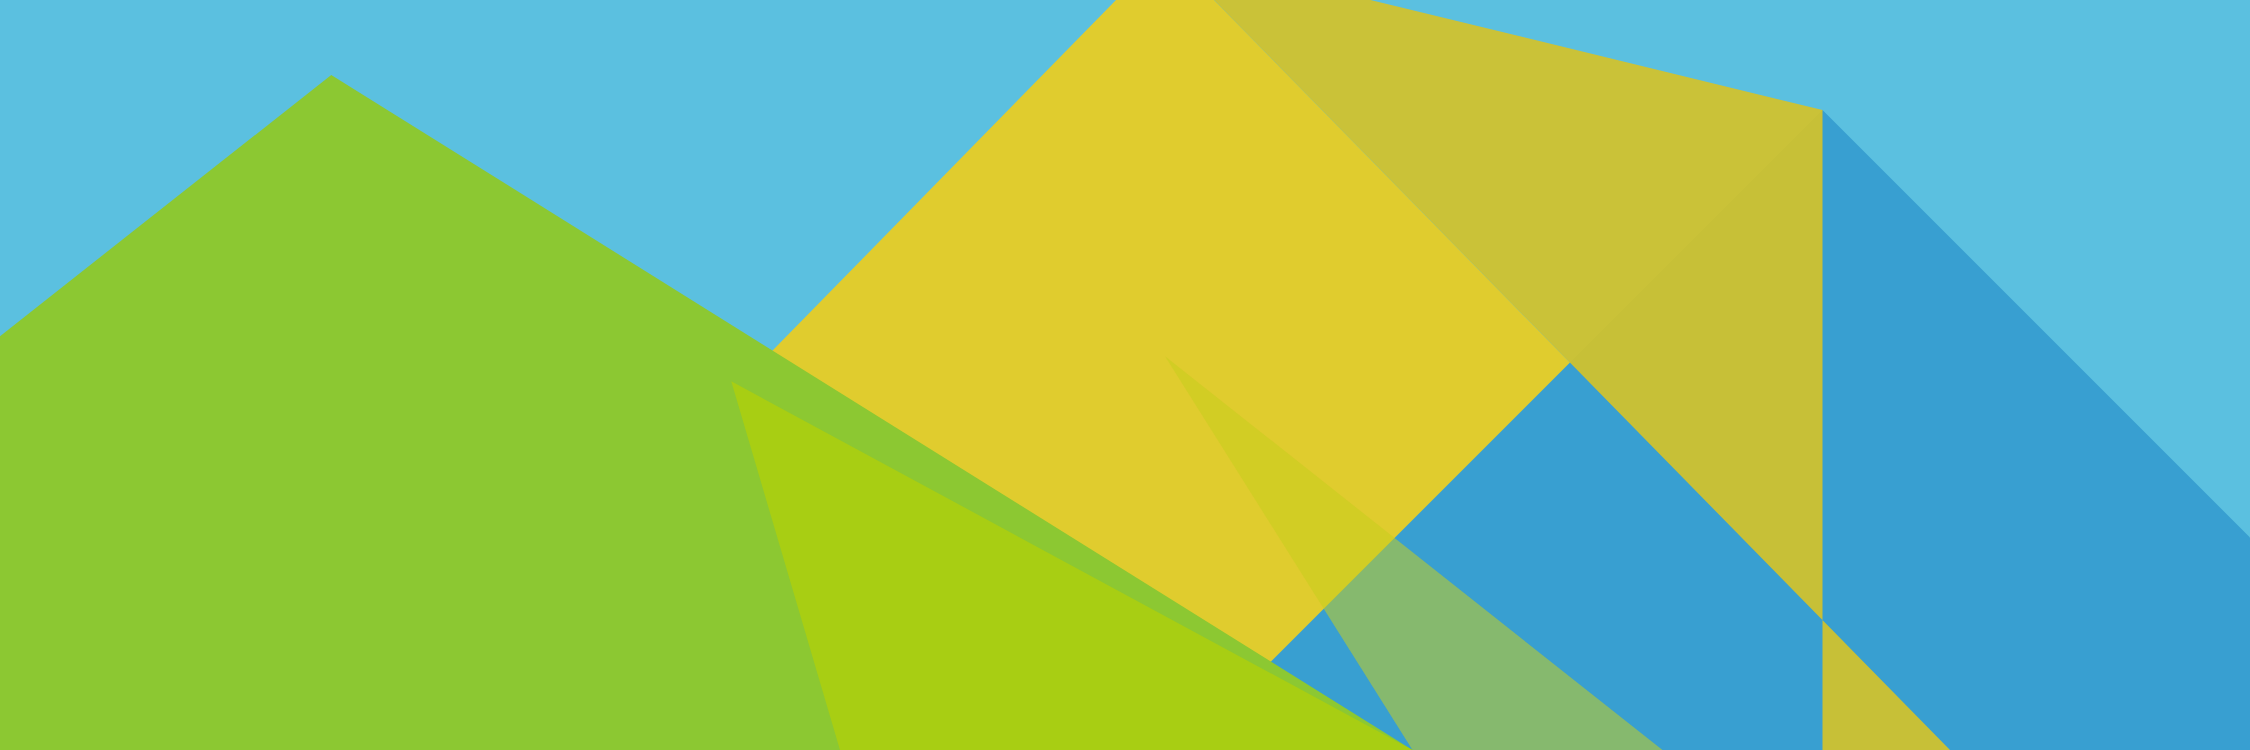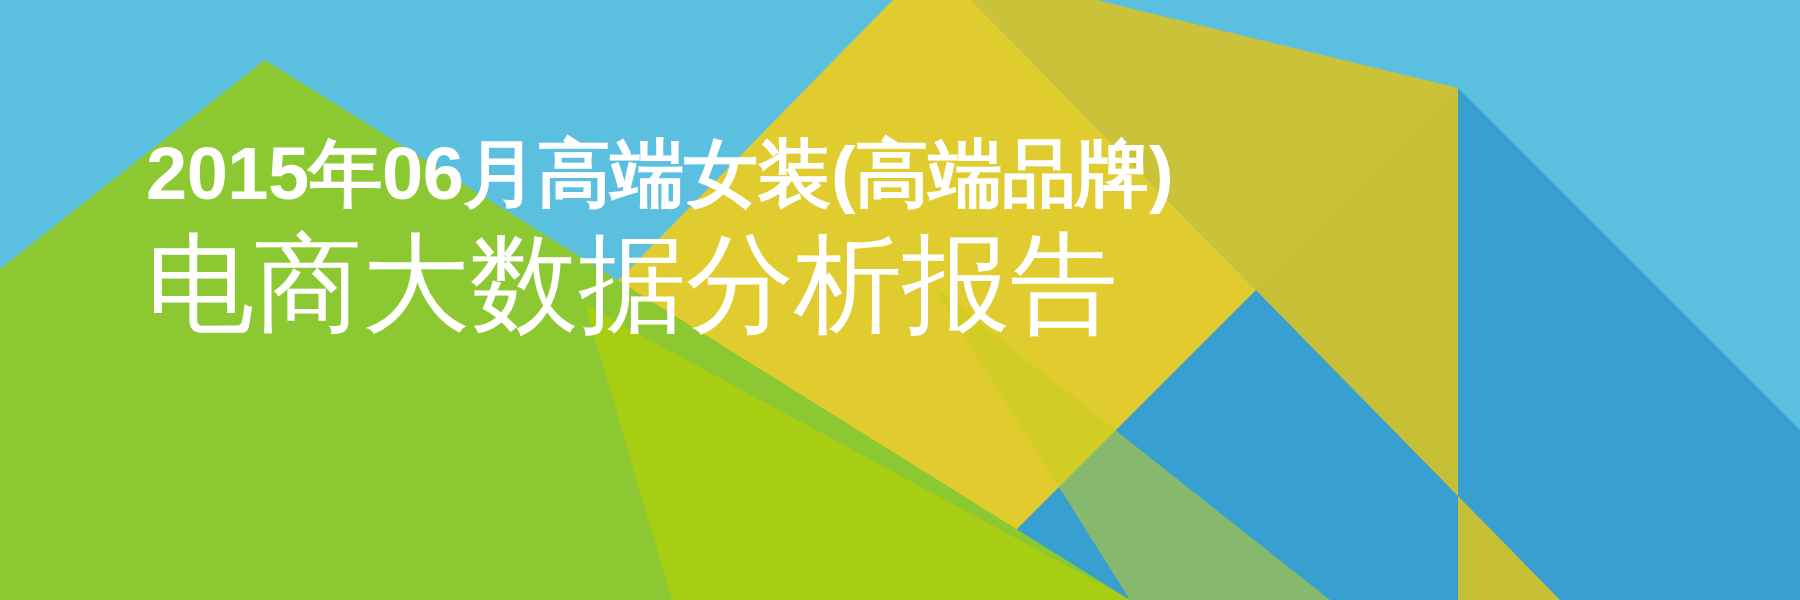--- a/index.html
+++ b/index.html
@@ -72,18 +72,14 @@
     <polygon points="932,-40 1560,600 1458,600 1458,88" fill="#D4C229" opacity="0.92"></polygon>
 
     <polygon points="265,60 1130,600 -420,600" fill="#8CC832"></polygon>
 
     <polygon points="585,305 1130,600 672,600" fill="#A8CE13"></polygon>
 
     <polygon points="1130,600 1330,600 932,285" fill="#C7CE1E" opacity="0.55"></polygon>
 
   </svg>
 
-  <div id="title-block">
-    <span id="title-line-1">2015年06月高端女装(高端品牌)</span>
-    <span id="title-line-2">电商大数据分析报告</span>
-  </div>
 
 </div>
 
 </body></html>

